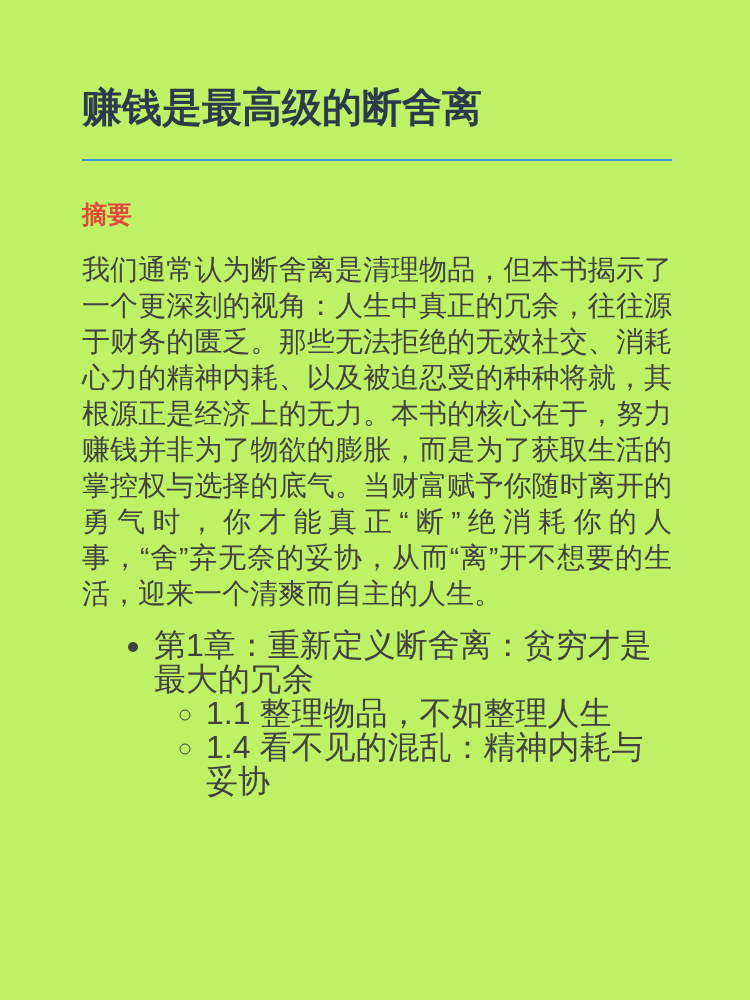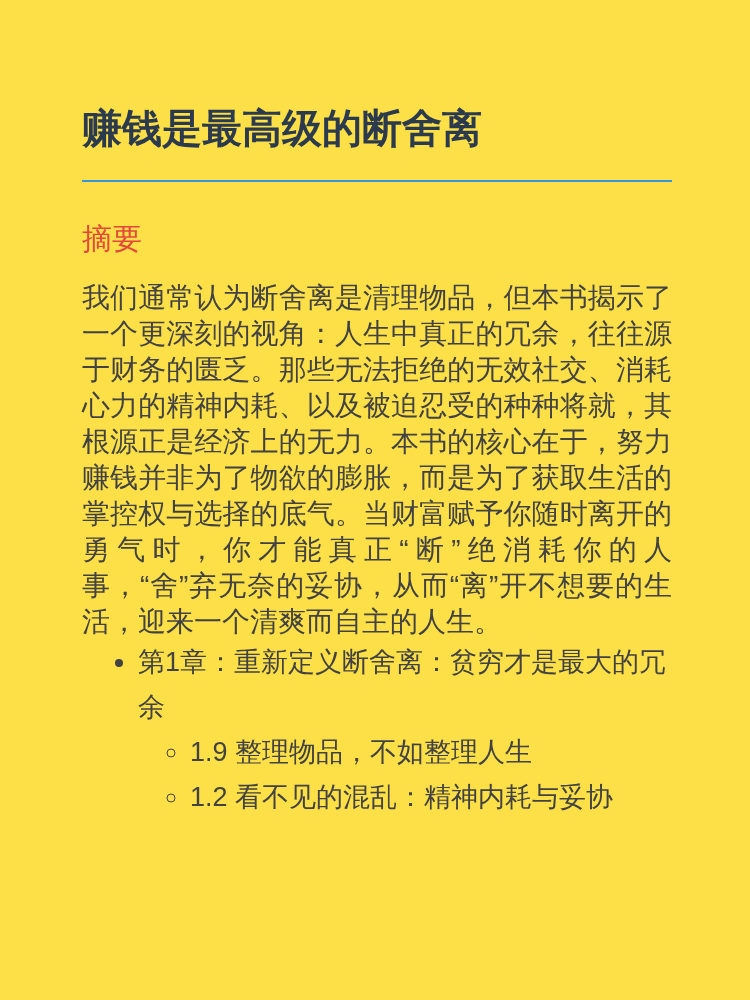--- a/index.html
+++ b/index.html
@@ -10,51 +10,51 @@
   body {
     width: 750px;
     height: 1000px;
     font-family: "Liberation Sans", "DejaVu Sans", sans-serif;
     overflow: hidden;
   }
   .page {
     box-sizing: border-box;
     width: 750px;
     height: 1000px;
-    padding: 102px 78px 20px 82px;
-    background: #fde047;
+    padding: 81px 78px 20px 82px;
+    background: #bef264;
   }
   h1.page-title {
     margin: 0;
     font-size: 40px;
     line-height: 1.3;
     font-weight: 700;
     color: #2b3a4d;
     padding-bottom: 26px;
     border-bottom: 2px solid #3498db;
   }
   h2.section-heading {
     margin: 38px 0 22px 0;
-    font-size: 30px;
+    font-size: 25px;
     line-height: 1.25;
-    font-weight: 400;
+    font-weight: 700;
     color: #e2493c;
   }
   p.summary-text {
     margin: 0;
     font-size: 28px;
     line-height: 36px;
     color: #424242;
     text-align: justify;
   }
   ul.toc-list {
-    margin: 0;
+    margin: 16px;
     padding-left: 56px;
-    font-size: 27px;
-    line-height: 45px;
+    font-size: 32px;
+    line-height: 34px;
     color: #424242;
     list-style-type: disc;
   }
   ul.toc-sublist {
     margin: 0;
     padding-left: 52px;
     list-style-type: circle;
   }
   ul.toc-list li::marker,
   ul.toc-sublist li::marker {
@@ -70,19 +70,19 @@
 
   <h2 class="section-heading">摘要</h2>
 
   <p class="summary-text">我们通常认为断舍离是清理物品，但本书揭示了一个更深刻的视角：人生中真正的冗余，往往源于财务的匮乏。那些无法拒绝的无效社交、消耗心力的精神内耗、以及被迫忍受的种种将就，其根源正是经济上的无力。本书的核心在于，努力赚钱并非为了物欲的膨胀，而是为了获取生活的掌控权与选择的底气。当财富赋予你随时离开的勇气时，你才能真正“断”绝消耗你的人事，“舍”弃无奈的妥协，从而“离”开不想要的生活，迎来一个清爽而自主的人生。</p>
 
 
   <ul class="toc-list">
     <li>
       <span>第1章：重新定义断舍离：贫穷才是最大的冗余</span>
       <ul class="toc-sublist">
-        <li>1.9 整理物品，不如整理人生</li>
-        <li>1.2 看不见的混乱：精神内耗与妥协</li>
+        <li>1.1 整理物品，不如整理人生</li>
+        <li>1.4 看不见的混乱：精神内耗与妥协</li>
       </ul>
     </li>
   </ul>
 
 </div>
 
 </body></html>

